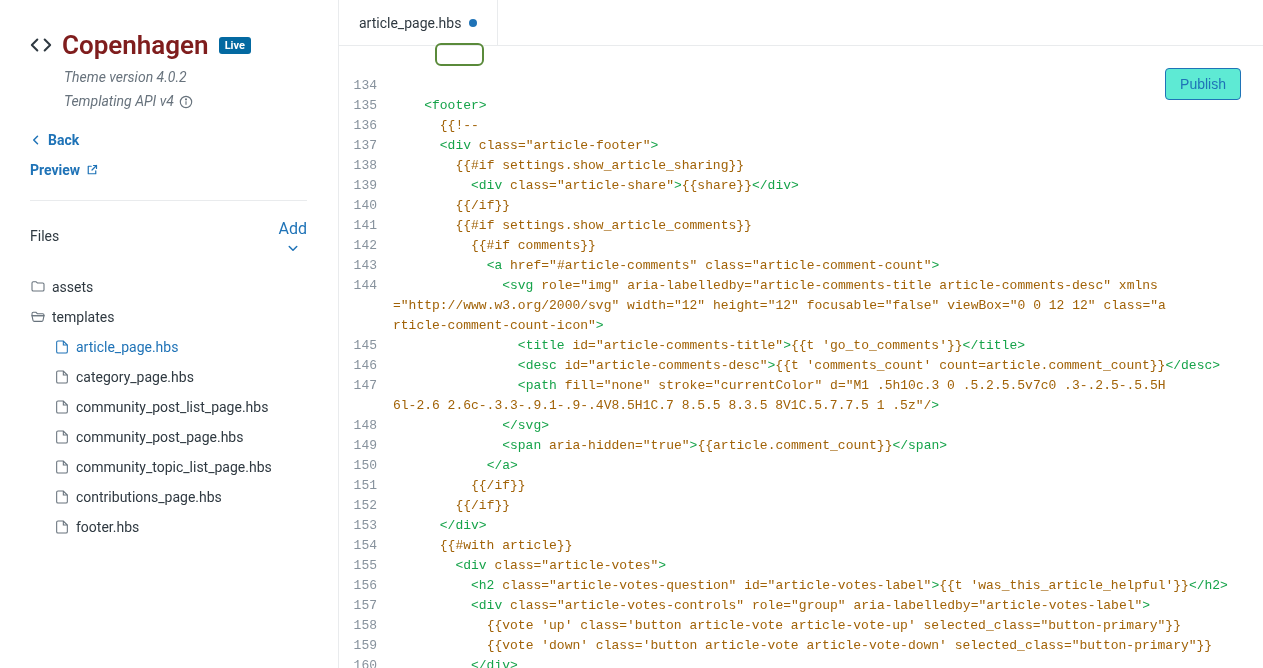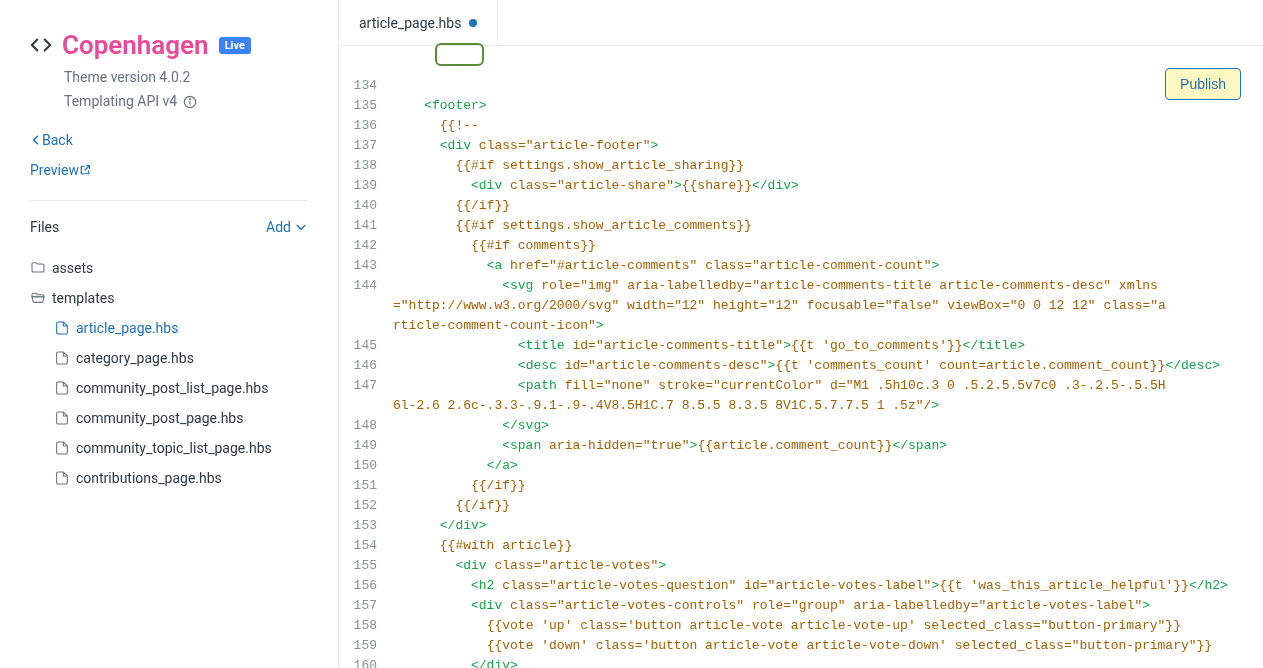--- a/index.html
+++ b/index.html
@@ -3,50 +3,50 @@
   <meta charset="utf-8">
   <style>
     * { margin: 0; padding: 0; box-sizing: border-box; }
     body { font-family: -apple-system, BlinkMacSystemFont, "Segoe UI", Roboto, sans-serif; font-size: 14px; color: #2f3941; display: flex; height: 668px; width: 1263px; overflow: hidden; background: #fff; }
     
     .sidebar { width: 338px; padding: 30px 30px 0 30px; border-right: 1px solid transparent; overflow-y: auto; flex-shrink: 0; }
     
     .theme-header { display: flex; align-items: center; gap: 10px; margin-bottom: 6px; }
     .code-icon { width: 22px; height: 22px; display: flex; align-items: center; justify-content: center; }
     .code-icon svg { width: 22px; height: 22px; }
-    .theme-name { font-size: 26px; font-weight: 600; color: #ec4899; }
-    .live-badge { background: #3b82f6; color: #fff; font-size: 11px; font-weight: 700; padding: 2px 6px; border-radius: 3px; }
-    
-    .theme-meta { margin-left: 34px; color: #68737d; font-size: 14px; line-height: 1.7; }
+    .theme-name { font-size: 26px; font-weight: 600; color: #7f1d1d; }
+    .live-badge { background: #0369a1; color: #fff; font-size: 11px; font-weight: 700; padding: 2px 6px; border-radius: 3px; }
+    
+    .theme-meta { margin-left: 34px; color: #68737d; font-size: 14px; line-height: 1.7; font-style: italic; }
     .info-icon { display: inline-flex; width: 14px; height: 14px; vertical-align: middle; margin-left: 2px; }
     
     .nav-links { margin-top: 18px; display: flex; flex-direction: column; gap: 14px; }
-    .nav-link { color: #1f73b7; text-decoration: none; display: flex; align-items: center; font-size: 14px; cursor: pointer; }
+    .nav-link { color: #1f73b7; text-decoration: none; display: flex; align-items: center; gap: 6px; font-size: 14px; cursor: pointer; font-weight: bold; }
     .nav-link svg { width: 12px; height: 12px; }
     
     .divider { border: none; border-top: 1px solid #e9ebed; margin: 22px 0 18px; }
     
     .files-header { display: flex; justify-content: space-between; align-items: center; margin-bottom: 18px; }
     .files-label { font-size: 14px; color: #2f3941; }
-    .add-link { color: #1f73b7; display: flex; align-items: center; gap: 4px; cursor: pointer; font-size: 14px; }
+    .add-link { color: #1f73b7; display: flex; align-items: center; gap: 4px; cursor: pointer; font-size: 16px; flex-direction: column; }
     .add-link svg { width: 12px; height: 12px; }
     
     .file-tree { display: flex; flex-direction: column; }
     .tree-item { display: flex; align-items: center; gap: 6px; padding: 7px 0; cursor: pointer; color: #2f3941; font-size: 14px; }
     .tree-item.nested { padding-left: 24px; }
     .tree-item.active { color: #1f73b7; }
     .tree-item svg { width: 16px; height: 16px; flex-shrink: 0; }
     .tree-item .label { white-space: nowrap; overflow: hidden; text-overflow: ellipsis; }
     
     .editor { flex: 1; display: flex; flex-direction: column; position: relative; overflow: hidden; border-left: 1px solid #e9ebed; }
     .tab-bar { display: flex; border-bottom: 1px solid #e9ebed; background: #fff; height: 46px; }
     .tab { display: flex; align-items: center; gap: 8px; padding: 0 20px; font-size: 14px; color: #2f3941; border-right: 1px solid #e9ebed; cursor: pointer; }
     .dirty-dot { width: 8px; height: 8px; border-radius: 50%; background: #1f73b7; }
     
-    .publish-btn { position: absolute; top: 68px; right: 22px; padding: 7px 14px; border: 1px solid #1f73b7; color: #1f73b7; background: #fef9c3; border-radius: 4px; font-size: 14px; cursor: pointer; z-index: 10; }
+    .publish-btn { position: absolute; top: 68px; right: 22px; padding: 7px 14px; border: 1px solid #1f73b7; color: #1f73b7; background: #5eead4; border-radius: 4px; font-size: 14px; cursor: pointer; z-index: 10; }
     
     .code-area { flex: 1; overflow: auto; font-family: "SFMono-Regular", Consolas, "Liberation Mono", Menlo, monospace; font-size: 13px; line-height: 20px; padding-top: 6px; margin-top: 24px; }
     .code-line { display: flex; }
     .gutter { width: 54px; text-align: right; padding-right: 16px; color: #87929d; user-select: none; flex-shrink: 0; }
     .code { white-space: pre; padding-right: 20px; }
     
     .t-tag { color: #16a34a; }
     .t-attr { color: #a16207; }
     .t-str { color: #a16207; }
     .t-hbs { color: #a16207; }
@@ -160,20 +160,27 @@
           </svg>
           <span class="label">community_topic_list_page.hbs</span>
         </div>
         <div class="tree-item nested">
           <svg viewBox="0 0 24 24" fill="none" stroke="#68737d" stroke-width="1.6">
             <path d="M14 3H6a2 2 0 00-2 2v14a2 2 0 002 2h12a2 2 0 002-2V9l-6-6z"></path>
             <path d="M14 3v6h6"></path>
           </svg>
           <span class="label">contributions_page.hbs</span>
         </div>
+        <div class="tree-item nested">
+          <svg viewBox="0 0 24 24" fill="none" stroke="#68737d" stroke-width="1.6">
+            <path d="M14 3H6a2 2 0 00-2 2v14a2 2 0 002 2h12a2 2 0 002-2V9l-6-6z"></path>
+            <path d="M14 3v6h6"></path>
+          </svg>
+          <span class="label">footer.hbs</span>
+        </div>
       </div>
   </div>
 </div>
 
 <div class="editor">
   <div class="tab-bar">
     <div class="tab">
       <span>article_page.hbs</span>
       <span class="dirty-dot"></span>
     </div>

